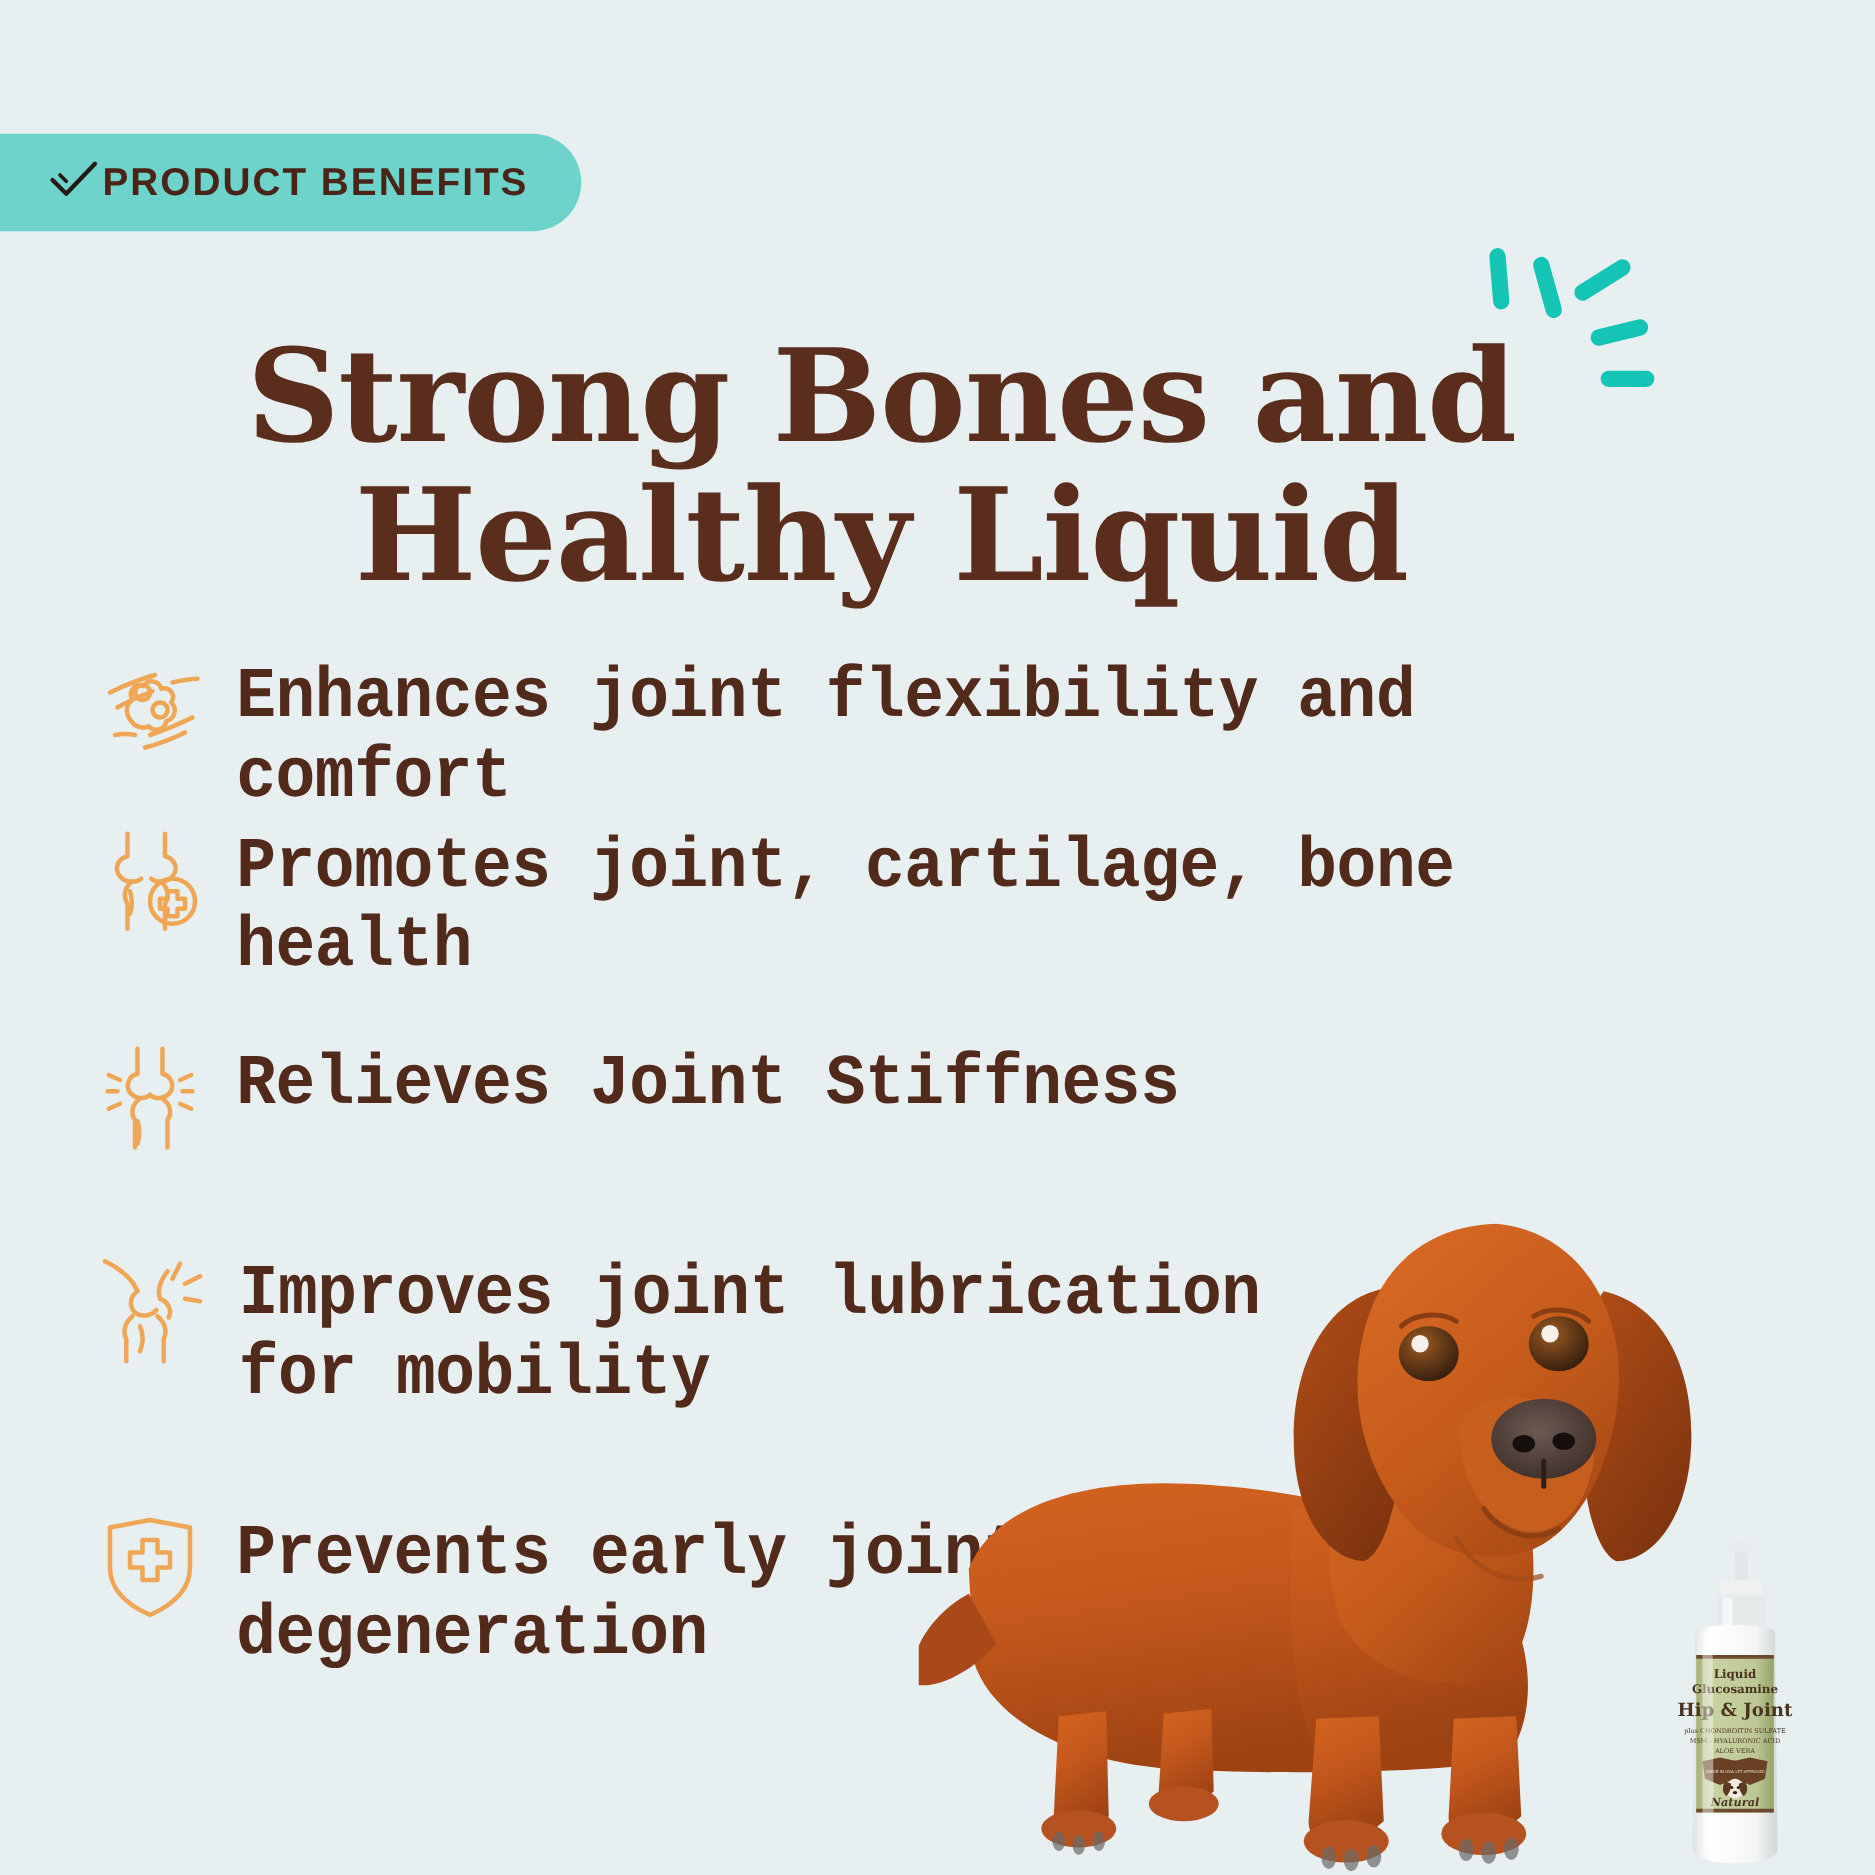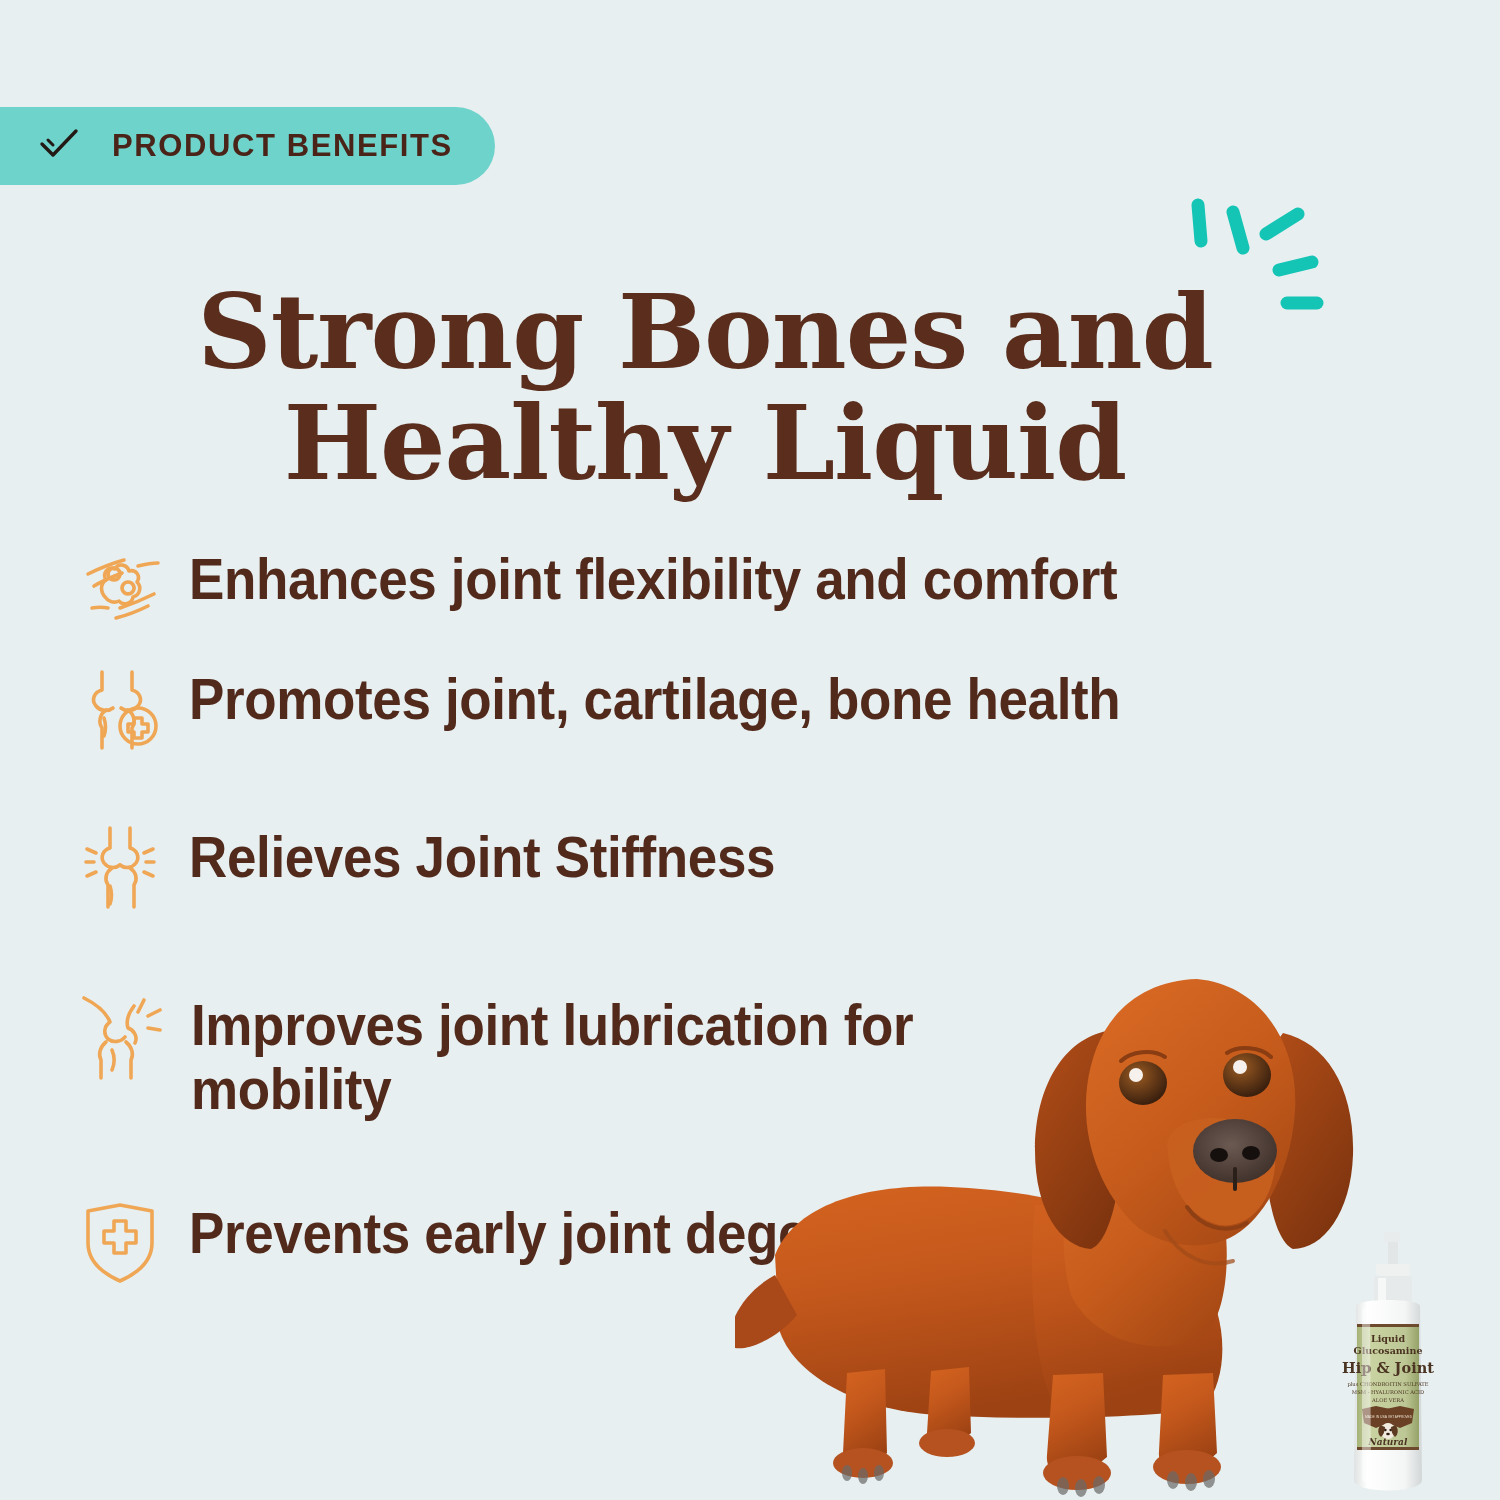--- a/index.html
+++ b/index.html
@@ -14,51 +14,51 @@
   
   .badge {
     position:absolute;
     left:0; top:107px;
     height:78px;
     padding:0 42px 0 38px;
     background:#6ed3cb;
     border-radius:0 42px 42px 0;
     display:flex;
     align-items:center;
-    gap:32px;
+    gap:2px;
   }
   .badge-label {
     font-size:31px;
     font-weight:700;
     letter-spacing:1.6px;
     color:#4a2418;
     white-space:nowrap;
   }
   .check-icon { display:block; }
 
   
   .heading {
     position:absolute;
-    left:60px; top:276px;
+    left:60px; top:262px;
     width:1290px;
     text-align:center;
     font-family:"DejaVu Serif", serif;
     font-weight:700;
     font-size:103px;
     line-height:1.08;
     letter-spacing:-1px;
     color:#5a2d1c;
   }
   .heading-line { display:block; }
 
   
   .sparkles { position:absolute; left:1186px; top:196px; }
 
   
-  .benefits { position:absolute; left:72px; top:540px; width:1250px; }
+  .benefits { position:absolute; left:72px; top:520px; width:1250px;font-family:Liberation Mono, monospace; }
   .benefit {
     display:flex;
     align-items:flex-start;
     gap:22px;
     min-height:120px;
   }
   .benefit-icon {
     flex:0 0 95px;
     width:95px; height:95px;
     display:flex; align-items:center; justify-content:center;

